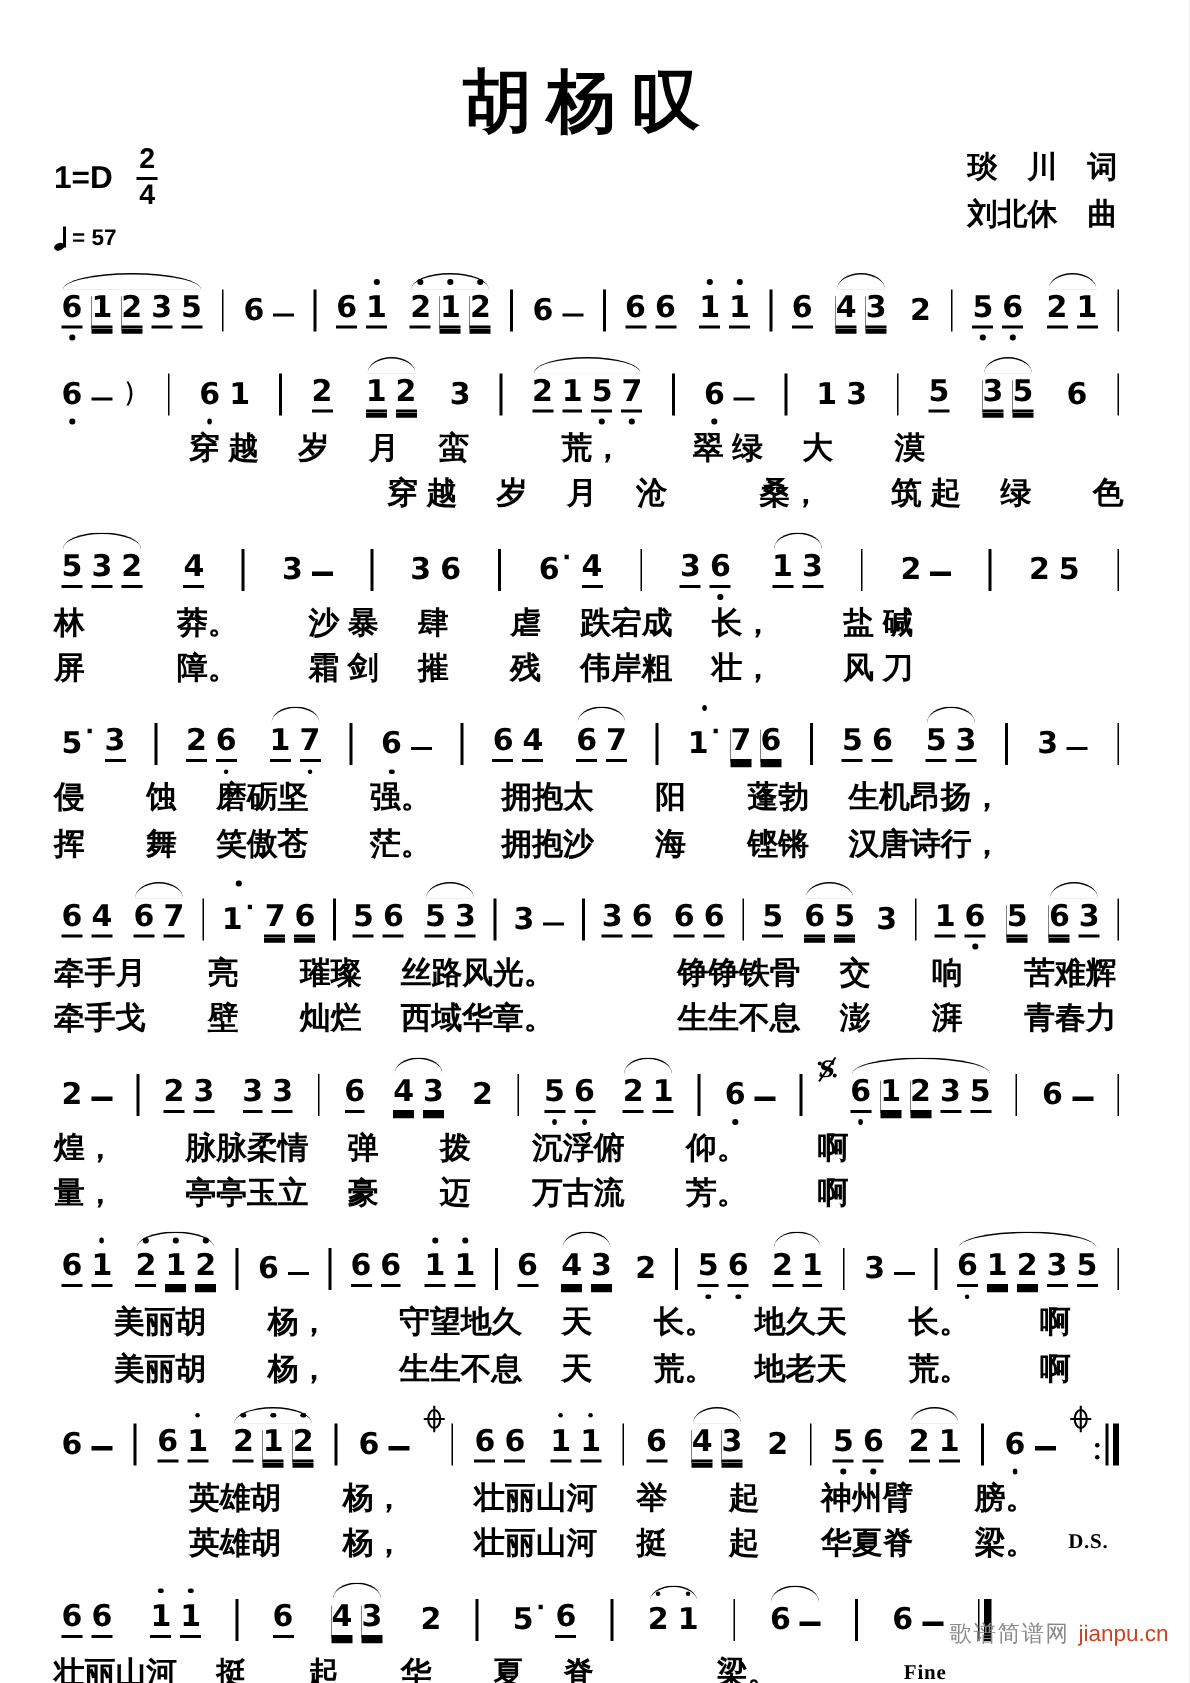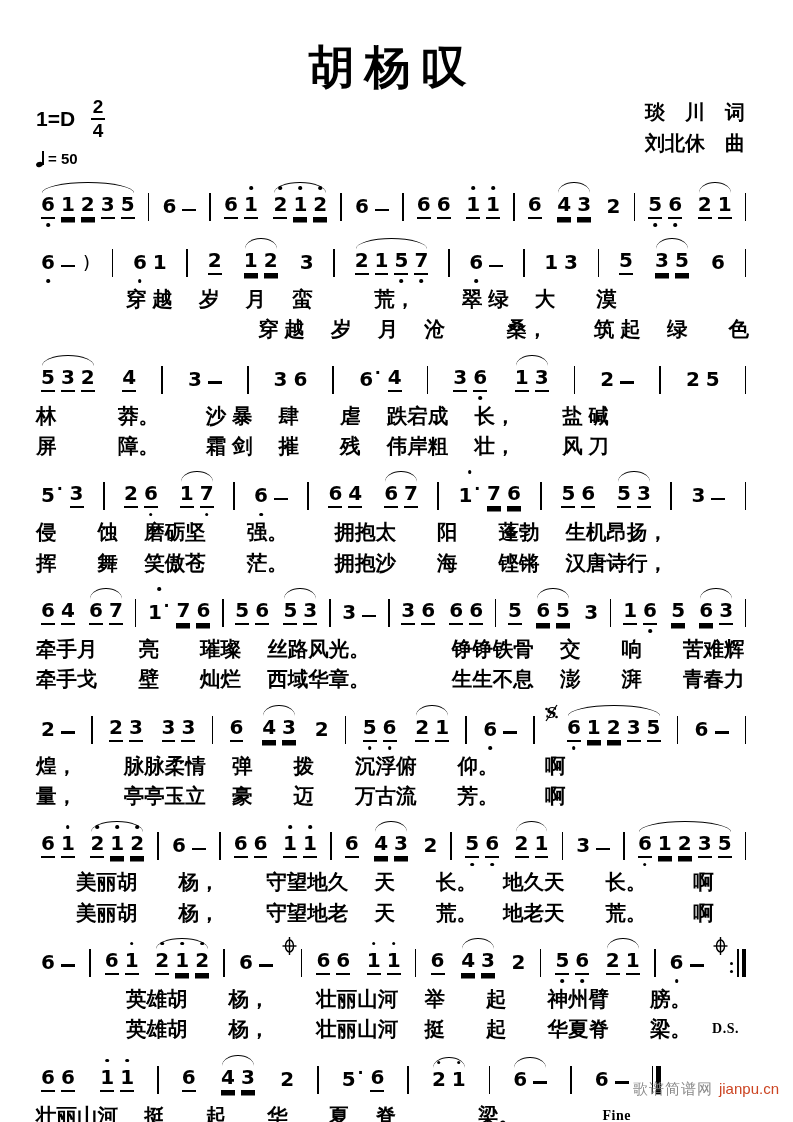--- a/index.html
+++ b/index.html
@@ -74,21 +74,21 @@
       <div class="keytime">
         <span>1=D</span>
         <span class="frac">
           <span>2</span>
           <span class="fline"></span>
           <span>4</span>
         </span>
       </div>
       <div class="tempo">
         <span class="qnote"></span>
-        <span>= 50</span>
+        <span>= 57</span>
       </div>
     </div>
     <div class="credits">
       <div>琰　川　词</div>
       <div>刘北休　曲</div>
     </div>
   </div>
 
   <div class="score">
       <div class="system">
@@ -920,21 +920,21 @@
             </span>
             <span class="note">
               <span class="dg u1">5</span>
             </span>
           </span>
           <span class="bar-w">
             <span class="bar"></span>
           </span>
         </div>
         <div class="lyric-row" style="padding-left: 40px;"><span class="ltext">美丽胡　　杨，　　 守望地久　 天　　长。　 地久天　　长。　　 啊</span></div>
-        <div class="lyric-row" style="padding-left: 40px;"><span class="ltext">美丽胡　　杨，　　 守望地老　 天　　荒。　 地老天　　荒。　　 啊</span></div>
+        <div class="lyric-row" style="padding-left: 40px;"><span class="ltext">美丽胡　　杨，　　 生生不息　 天　　荒。　 地老天　　荒。　　 啊</span></div>
       </div>
       <div class="system">
         <div class="music-row">
           <span class="grp">
             <span class="note">
               <span class="dg">6</span>
             </span>
             <span class="note">
               <span class="dg dash"></span>
             </span>

